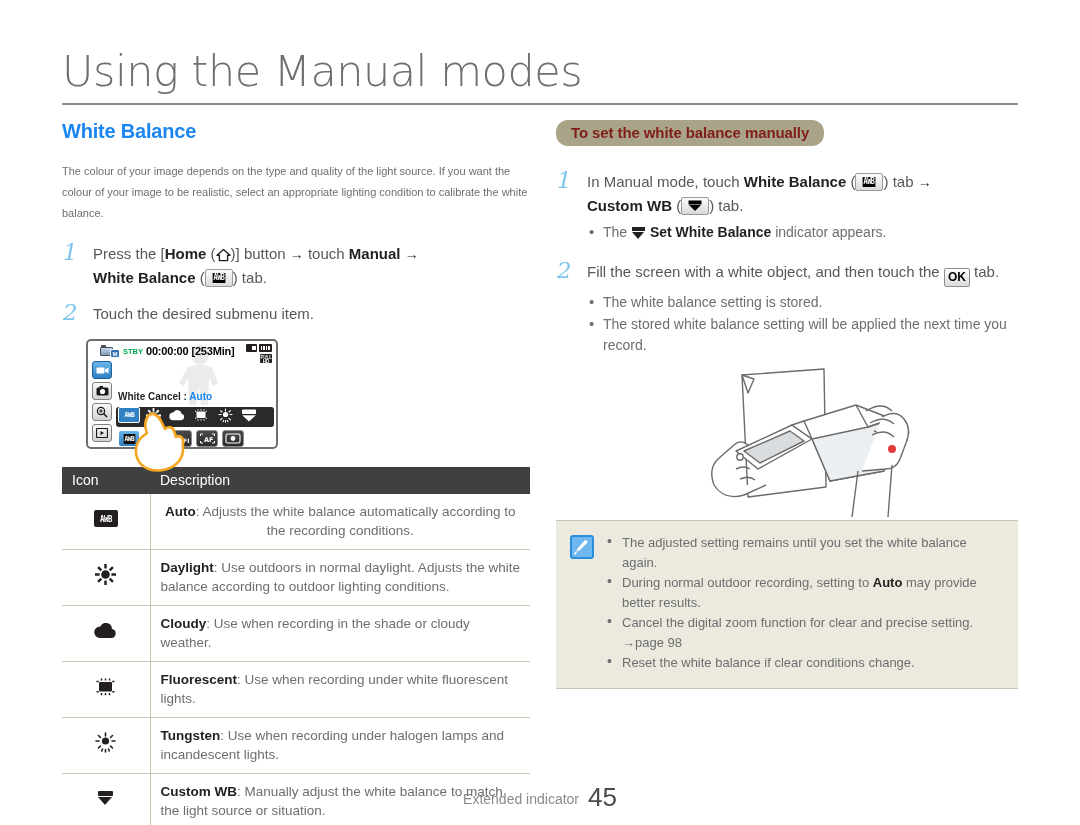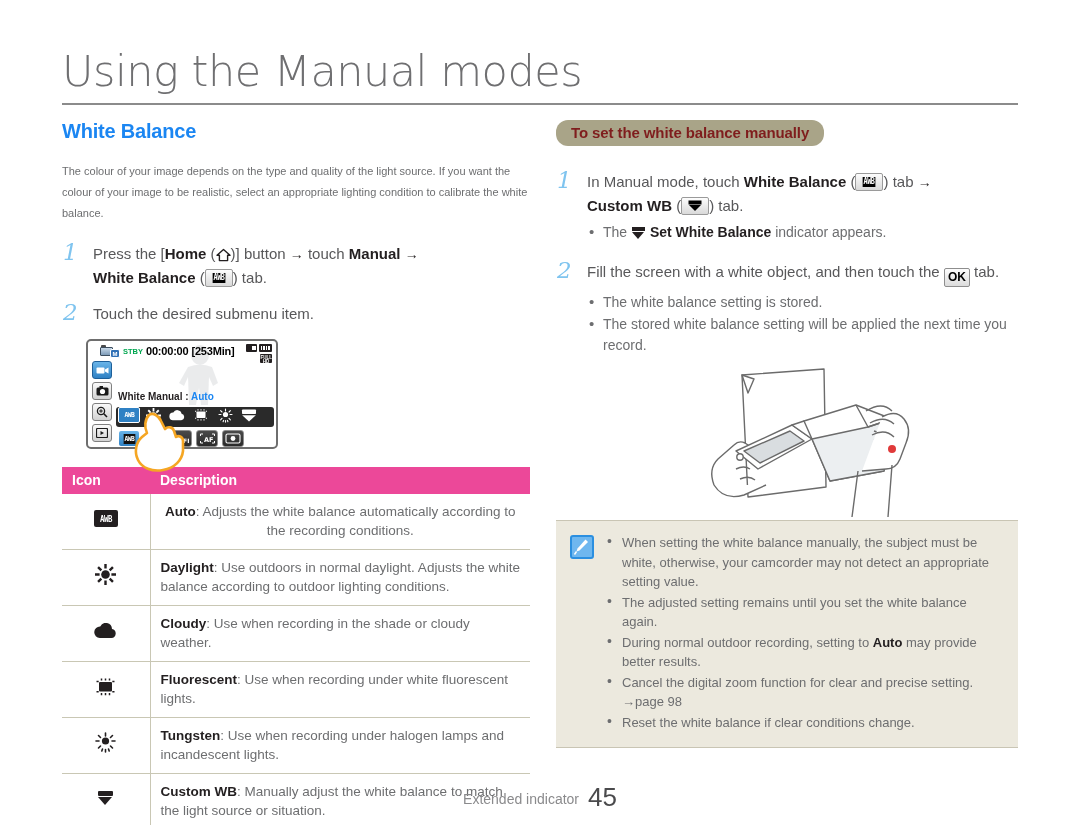--- a/index.html
+++ b/index.html
@@ -242,21 +242,21 @@
     position:absolute; left:44px; top:72px; width:68px; height:62px;
     z-index:5;
   }
 
   
   table.icon-table {
     border-collapse:collapse; width:468px; margin-top:2px;
     font-size:13.5px;
   }
   table.icon-table th {
-    background:#ec4899; color:#ffffff; font-weight:700;
+    background:#404040; color:#ffffff; font-weight:400;
     text-align:left; padding:5px 10px 6px 10px; font-size:14px;
   }
   table.icon-table th.c-icon { width:88px; }
   table.icon-table td {
     border-bottom:1px solid #c9c7b4;
     padding:8px 10px 9px 10px; vertical-align:top;
     color:#6d6e70; line-height:19px; font-size:13.5px;
   }
   table.icon-table td.c-icon {
     text-align:center; vertical-align:middle; border-right:1px solid #c9c7b4;
@@ -408,21 +408,21 @@
           </div>
           <div class="lcd-btn">
             <svg width="12" height="10" viewBox="0 0 12 10">
                 <rect x="0.5" y="0.5" width="11" height="9" rx="1" fill="none" stroke="#1a1a1a" stroke-width="1.2"></rect>
                 <path d="M4.5 3 L8 5 L4.5 7 Z" fill="#1a1a1a"></path>
               </svg>
           </div>
         </div>
 
         <div class="lcd-label">
-          <span>White Manual :</span>
+          <span>White Cancel :</span>
           <span class="val">Auto</span>
         </div>
 
         <div class="lcd-row r1">
           <div class="wbcell sel">
               <span class="awbtxt">AWB</span>
             </div>
           <div class="wbcell">
             <svg width="15" height="15" viewBox="0 0 15 15">
                 <g fill="#fff">
@@ -642,21 +642,20 @@
 
     
     <div class="note">
       <div class="note-icon">
         <svg width="20" height="20" viewBox="0 0 20 20" style="position:absolute;left:0;top:0;">
           <path d="M13.5 2.5 L16 5 L7.5 13.5 L4.5 14.5 L5.5 11.5 Z" fill="#ffffff"></path>
           <path d="M4.5 14.5 L2.5 17.5" stroke="#ffffff" stroke-width="1.4"></path>
         </svg>
       </div>
       <ul>
-        <li>When setting the white balance manually, the subject must be white, otherwise, your camcorder may not detect an appropriate setting value.</li>
         <li>The adjusted setting remains until you set the white balance again.</li>
         <li>
           <span>During normal outdoor recording, setting to</span>
           <b>Auto</b>
           <span>may provide better results.</span>
         </li>
         <li>
           <span>Cancel the digital zoom function for clear and precise setting.</span><br>
           <span class="pageref">→page 98</span>
         </li>

